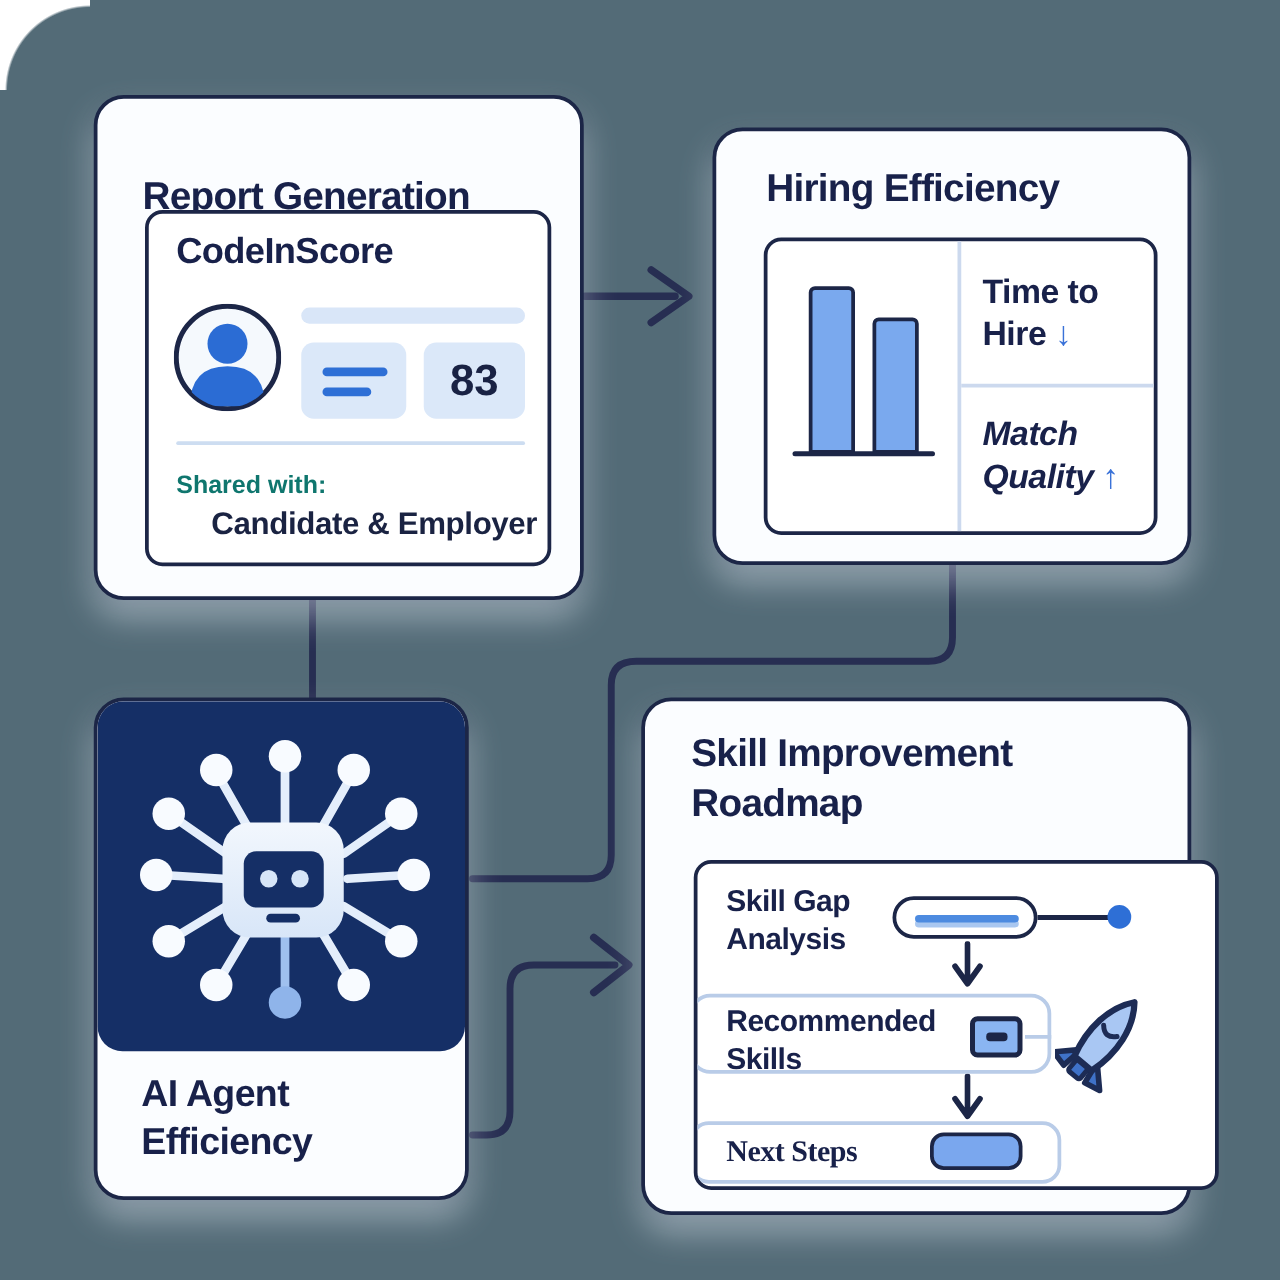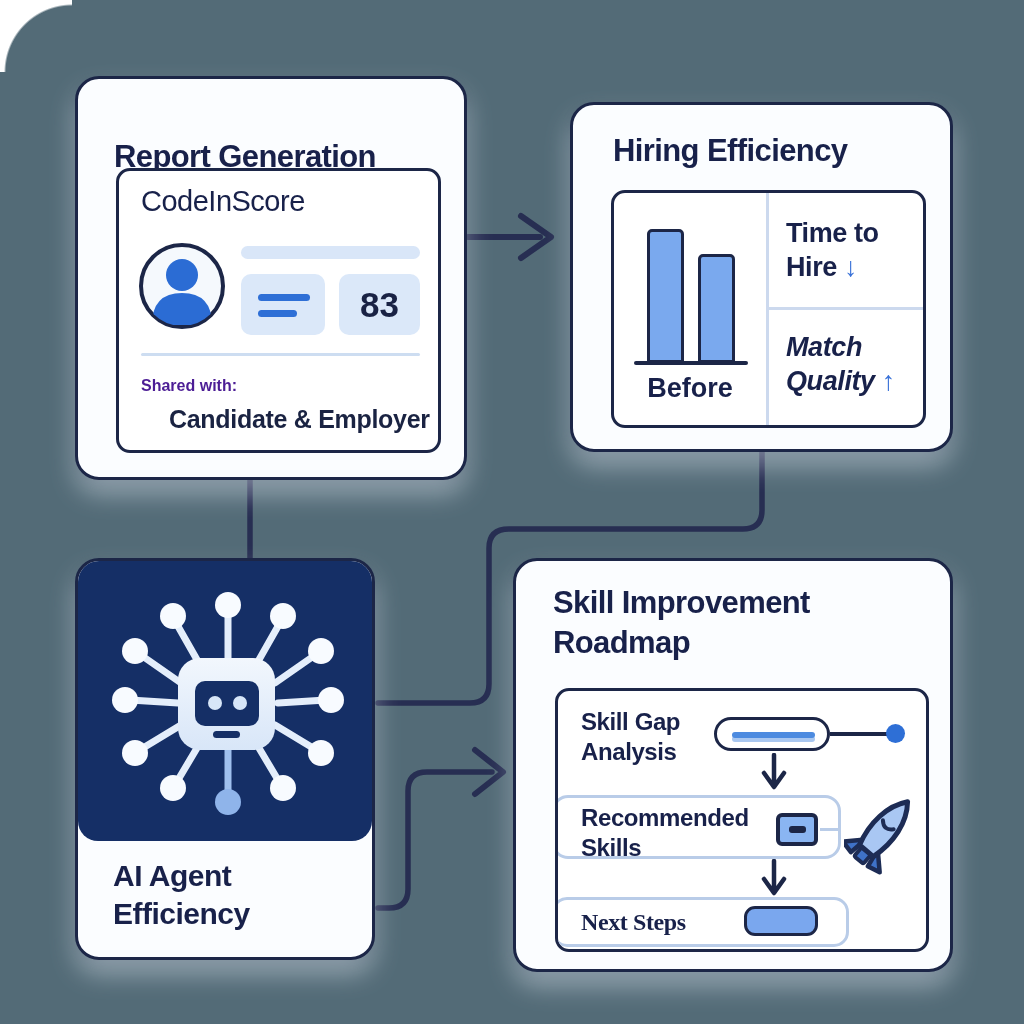--- a/index.html
+++ b/index.html
@@ -19,30 +19,30 @@
   .card {
     position:absolute; background:#fbfdff;
     border:3px solid #1c2647; border-radius:24px;
     box-shadow:0 14px 26px rgba(238,246,255,0.42), 0 4px 10px rgba(18,28,58,0.18);
     z-index:2;
   }
   .card-title { position:absolute; font-weight:700; font-size:31px; letter-spacing:-0.6px; color:#18214a; line-height:1.28; }
   .inner-box { position:absolute; background:#ffffff; border:3px solid #1c2647; border-radius:14px; }
 
   
-  .codein-title { position:absolute; left:22px; top:14px; font-size:29px; font-weight:400; letter-spacing:-0.5px; }
+  .codein-title { position:absolute; left:22px; top:14px; font-size:29px; font-weight:700; letter-spacing:-0.5px; }
   .avatar { position:absolute; left:20px; top:72px; width:86px; height:86px; }
   .pill-bar { position:absolute; left:122px; top:75px; width:179px; height:13px; background:#d9e6f8; border-radius:7px; }
   .msg-box { position:absolute; left:122px; top:103px; width:84px; height:61px; background:#dbe8f9; border-radius:10px; }
   .msg-line1 { position:absolute; left:17px; top:20px; width:52px; height:7px; background:#2e6fd6; border-radius:4px; }
   .msg-line2 { position:absolute; left:17px; top:36px; width:39px; height:7px; background:#2e6fd6; border-radius:4px; }
   .score-box { position:absolute; left:220px; top:103px; width:81px; height:61px; background:#dbe8f9; border-radius:10px;
                display:flex; align-items:center; justify-content:center; font-size:35px; font-weight:700; color:#192244; }
   .rep-divider { position:absolute; left:22px; top:182px; width:279px; height:3px; background:#cdddf1; border-radius:2px; }
-  .shared-label { position:absolute; left:22px; top:206px; font-size:16px; font-weight:700; color:#4c1d95; }
+  .shared-label { position:absolute; left:22px; top:206px; font-size:20px; font-weight:700; color:#0f766e; }
   .shared-value { position:absolute; left:22px; top:234px; font-size:25px; font-weight:700; color:#1a2342; letter-spacing:-0.3px;margin-left:28px; }
 
   
   .hire-panel { overflow:hidden; }
   .bar { position:absolute; width:37px; background:#7aa9ee; border:3px solid #1c2647; border-radius:5px 5px 0 0; }
   .bar1 { left:33px; top:36px; height:134px; }
   .bar2 { left:84px; top:61px; height:109px; }
   .baseline { position:absolute; left:20px; top:168px; width:114px; height:4px; background:#1c2647; border-radius:2px; }
   .before-label { position:absolute; left:0; top:180px; width:152px; text-align:center; font-size:27px; font-weight:700; }
   .vdivider { position:absolute; left:152px; top:0; width:3px; height:100%; background:#ccd9ee; }
@@ -128,21 +128,20 @@
       <div class="shared-value">Candidate &amp; Employer</div>
     </div>
   </div>
 
   <div class="card" style="left:570px; top:102px; width:383px; height:350px;">
     <div class="card-title" style="left:40px; top:26px;">Hiring Efficiency</div>
     <div class="inner-box hire-panel" style="left:38px; top:85px; width:315px; height:238px;">
       <div class="bar bar1"></div>
       <div class="bar bar2"></div>
       <div class="baseline"></div>
-      <div class="before-label">Before</div>
       <div class="vdivider"></div>
       <div class="hdivider"></div>
       <div class="metric metric1">
         <span>Time to Hire</span>
         <span class="m-arrow">↓</span>
       </div>
       <div class="metric metric2">
         <span>Match Quality</span>
         <span class="m-arrow">↑</span>
       </div>
@@ -197,21 +196,21 @@
       <div>AI Agent</div>
       <div>Efficiency</div>
     </div>
   </div>
 
   <div class="card" style="left:513px; top:558px; width:440px; height:414px;">
     <div class="card-title" style="left:37px; top:22px;">
       <div>Skill Improvement</div>
       <div>Roadmap</div>
     </div>
-    <div class="inner-box skill-inner" style="left:39px; top:127px; width:374px; height:264px;">
+    <div class="inner-box skill-inner" style="left:39px; top:127px; width:420px; height:264px;">
       <div class="step-label step1-label">Skill Gap Analysis</div>
       <div class="gap-pill">
         <div class="gap-line"></div>
       </div>
       <div class="gap-connector"></div>
       <div class="gap-dot"></div>
 
       <svg class="flow-arrow arrow1" viewBox="0 0 26 38">
         <path d="M13 2 V28 M3 20 L13 34 L23 20" fill="none" stroke="#1c2647" stroke-width="4.5" stroke-linecap="round" stroke-linejoin="round"></path>
       </svg>

